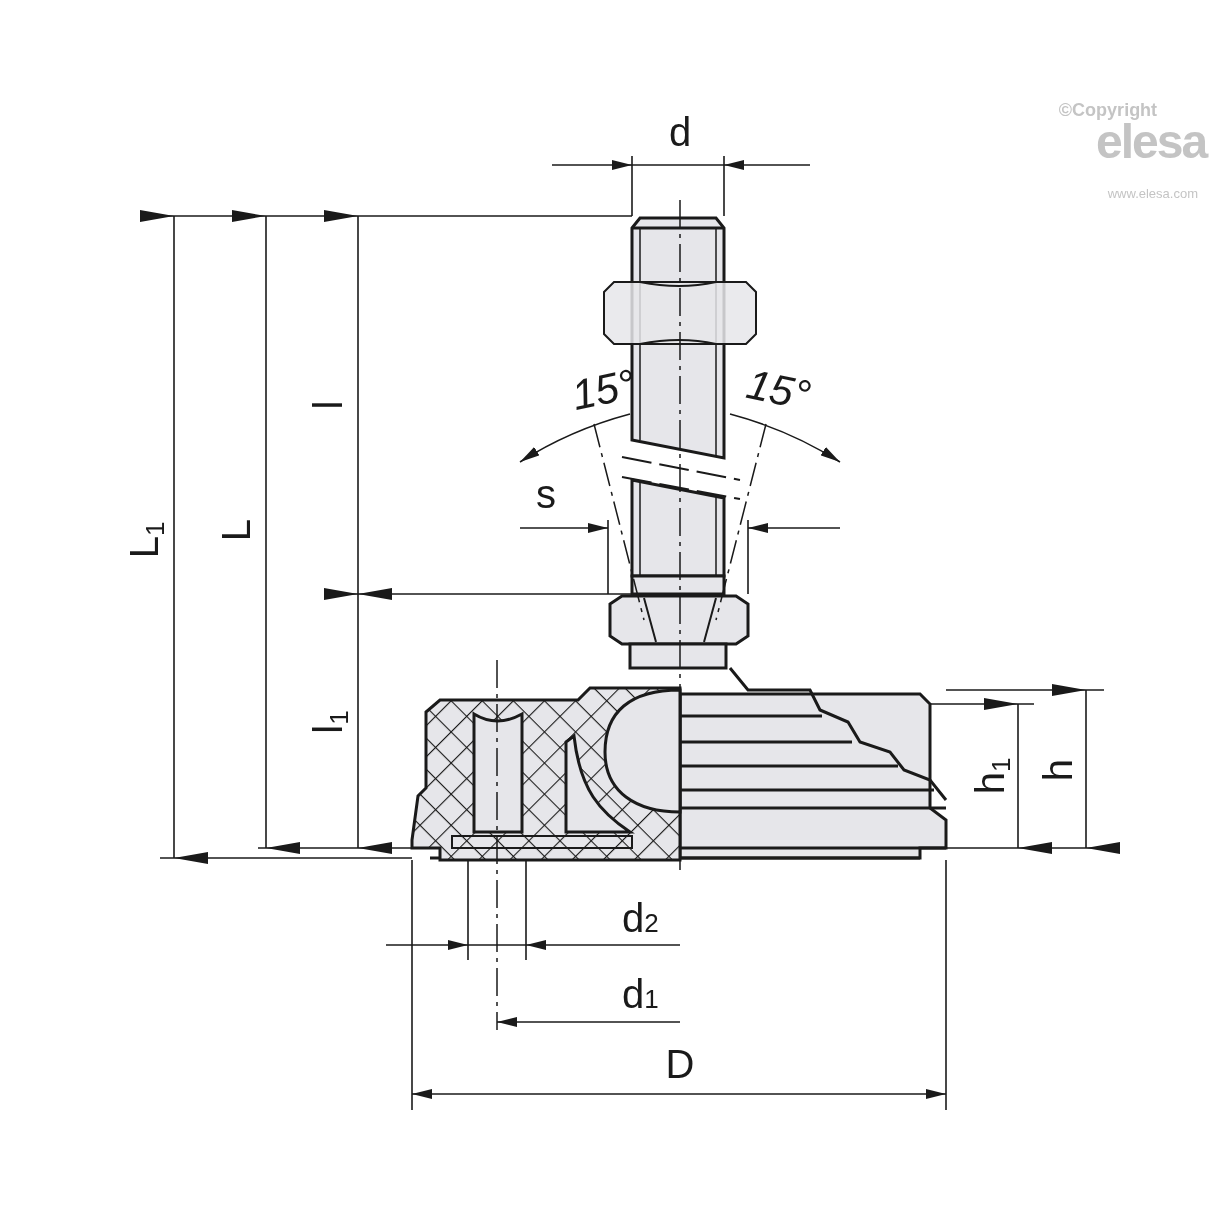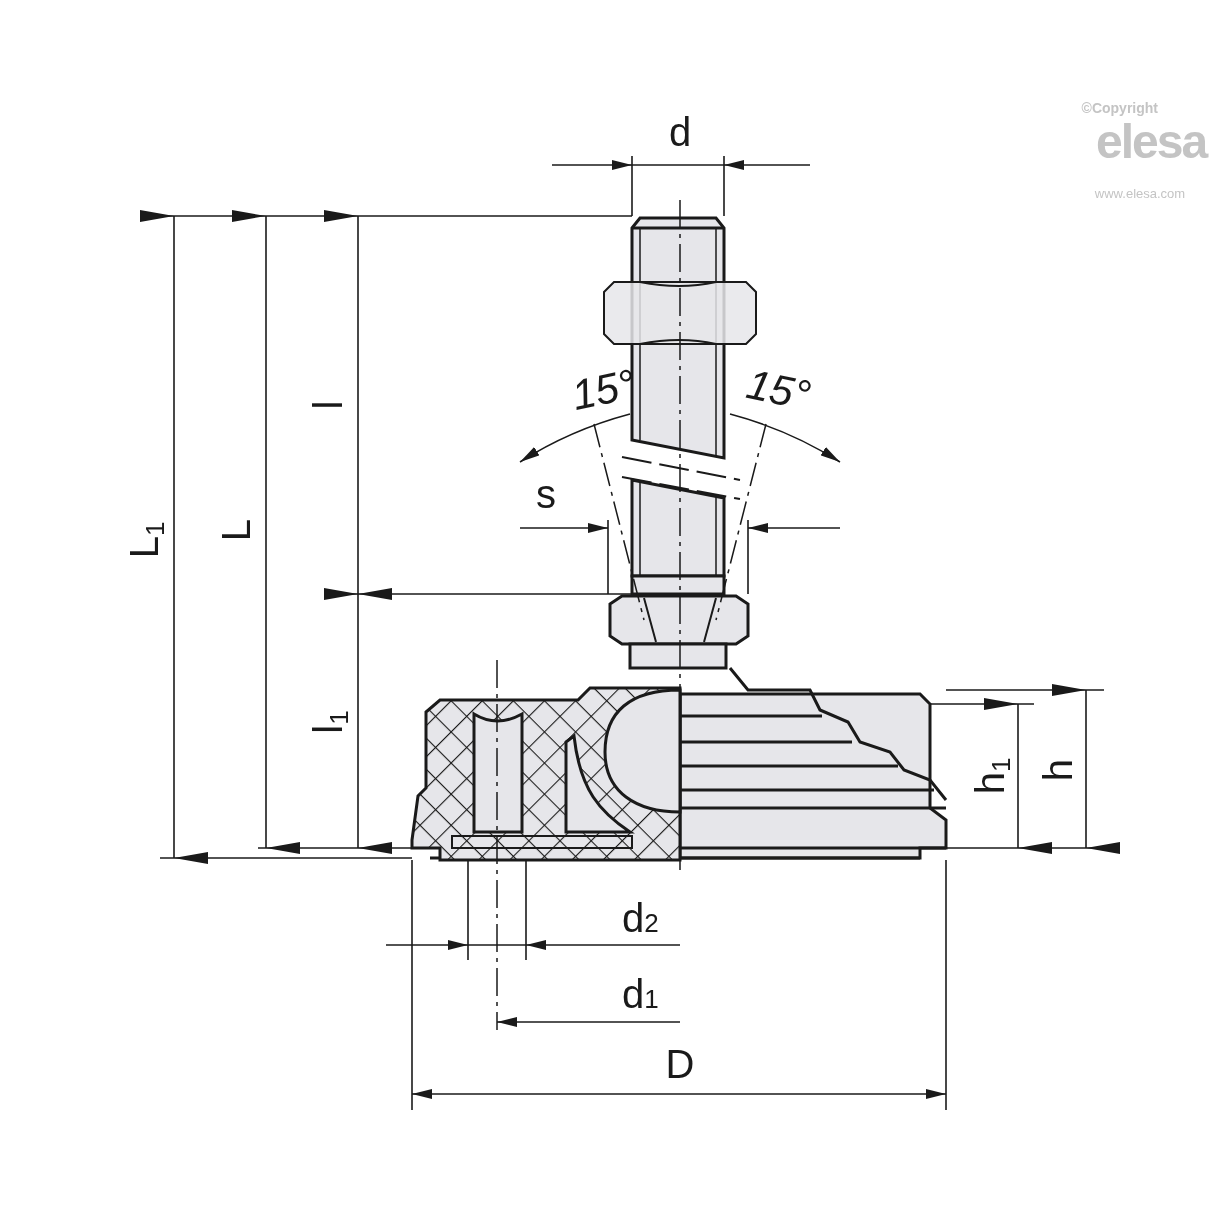--- a/index.html
+++ b/index.html
@@ -1,22 +1,22 @@
 <!DOCTYPE html>
 <html><head>
 <meta charset="utf-8">
 <style>
   html, body { margin: 0; padding: 0; background: #ffffff; }
   body { width: 1214px; height: 1214px; position: relative; overflow: hidden; font-family: "Liberation Sans", sans-serif; }
   #drawing { position: absolute; left: 0; top: 0; width: 1214px; height: 1214px; }
   .lbl { font-family: "Liberation Sans", sans-serif; fill: #1a1a1a; }
   .wm { position: absolute; color: #c4c4c4; font-family: "Liberation Sans", sans-serif; text-align: center; }
-  #wm-copy { left: 1058px; top: 100px; font-size: 14px; font-weight: bold; width: 100px; text-align: right; }
+  #wm-copy { left: 1058px; top: 100px; font-size: 18px; font-weight: bold; width: 100px; text-align: center; }
   #wm-logo { left: 1056px; top: 114px; font-size: 48px; font-weight: bold; letter-spacing: -2px; width: 130px; text-align: left; margin-left: 40px; }
-  #wm-url { left: 1058px; top: 186px; font-size: 13px; width: 140px; text-align: center; margin-left: 12px; }
+  #wm-url { left: 1058px; top: 186px; font-size: 13px; width: 140px; text-align: right; }
 </style>
 </head>
 <body>
 
 <svg id="drawing" viewBox="0 0 1214 1214" xmlns="http://www.w3.org/2000/svg">
   <defs>
     <pattern id="hatch" patternUnits="userSpaceOnUse" width="22" height="22" patternTransform="rotate(45)">
       <rect width="22" height="22" fill="#e6e6ea"></rect>
       <line x1="0" y1="0" x2="0" y2="22" stroke="#1a1a1a" stroke-width="2.2"></line>
       <line x1="0" y1="0" x2="22" y2="0" stroke="#1a1a1a" stroke-width="2.2"></line>

